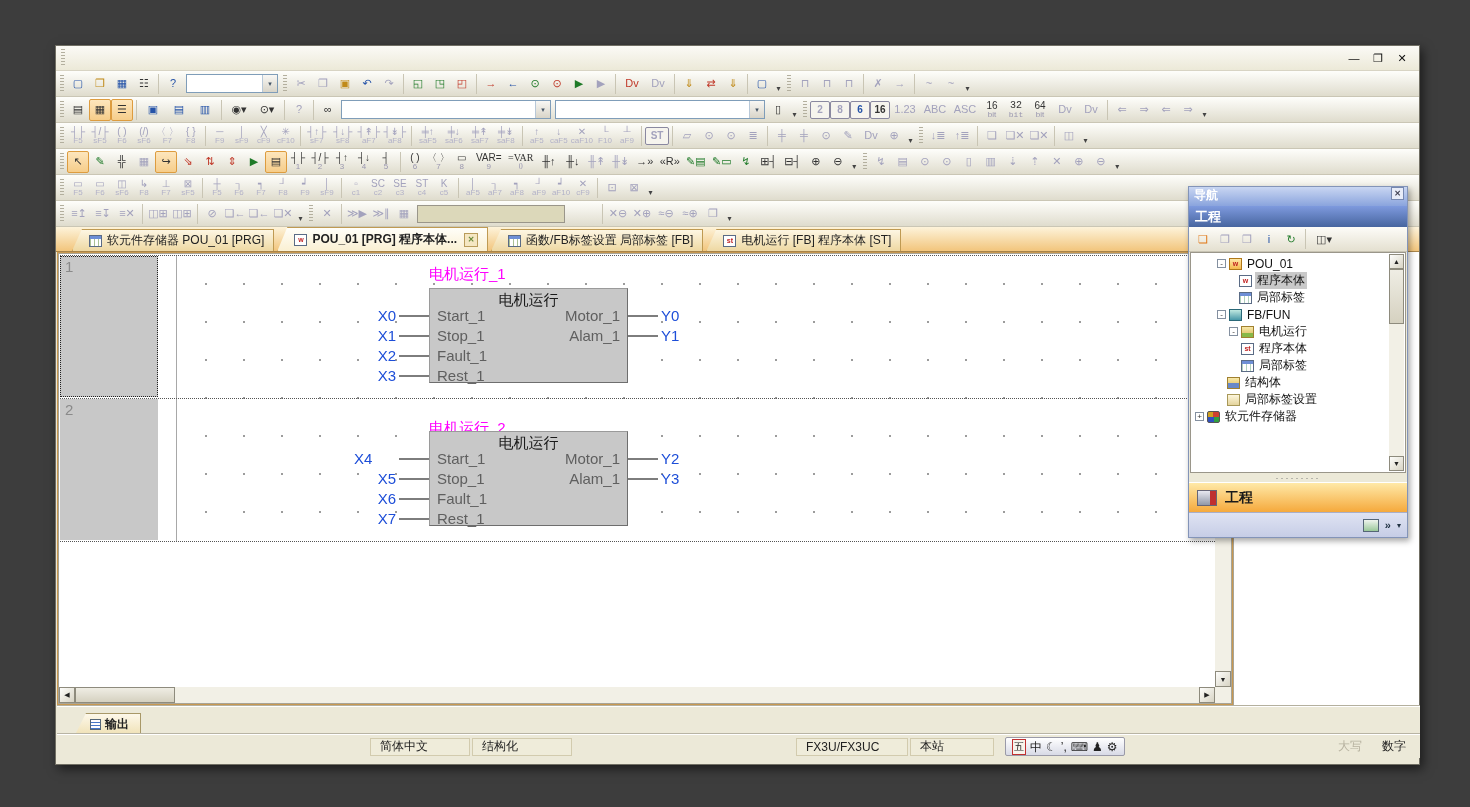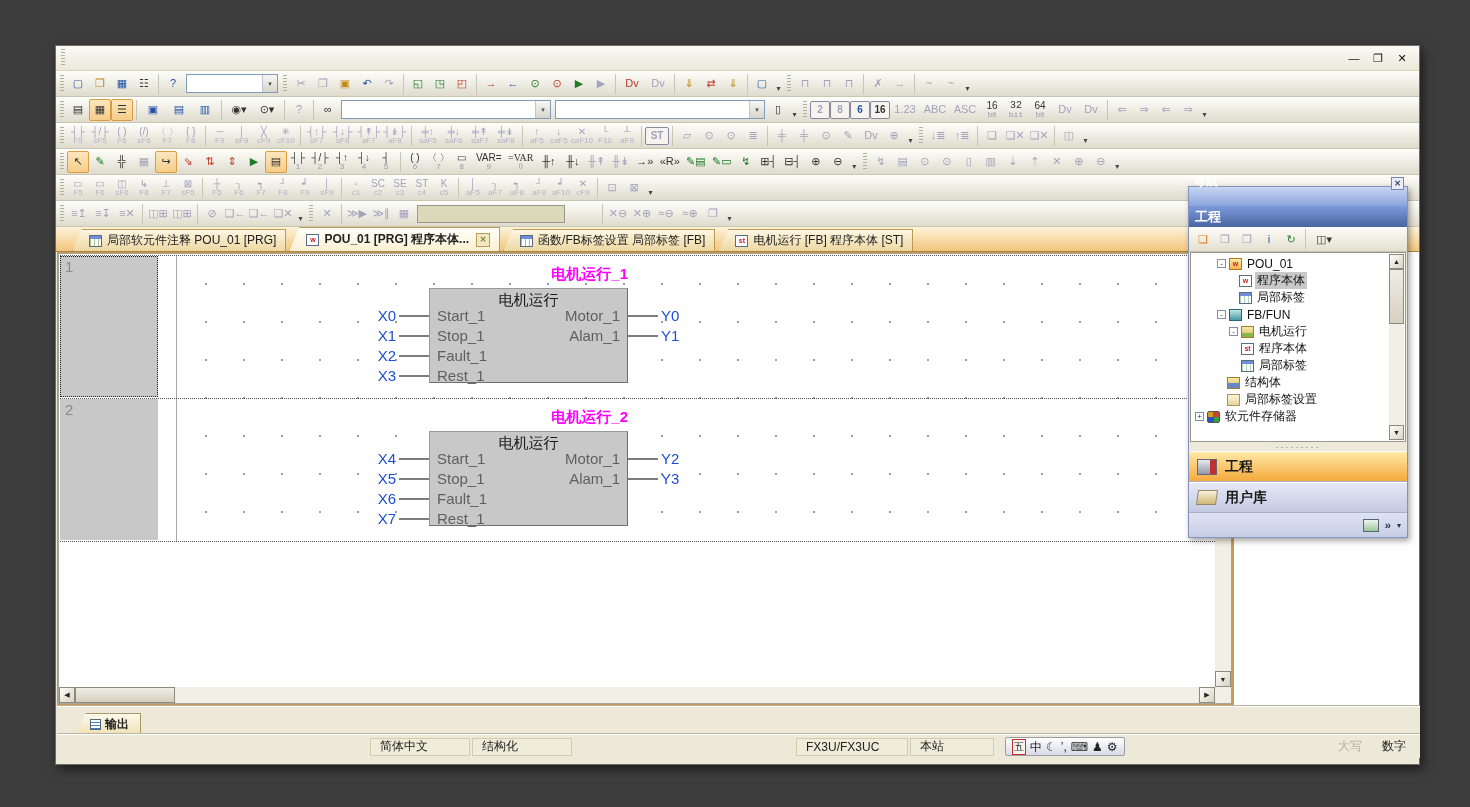--- a/index.html
+++ b/index.html
@@ -65,39 +65,39 @@
   .mdi-right{position:absolute;left:1177px;top:206px;width:186px;height:453px;background:#fff;
     border-left:1px solid #a8a496;}
   .grid{position:absolute;left:119px;top:2px;width:1038px;height:286px;
     background-image:radial-gradient(#9c9c9c 1px,transparent 1.3px);background-size:38px 38px;
     background-position:10px 10px;}
   .vline{position:absolute;left:118px;top:2px;width:1px;height:286px;background:#a8a8a8;}
   .netline{position:absolute;left:2px;height:0;border-top:1px dotted #555;width:1155px;}
   .nethdr{position:absolute;left:2px;width:98px;background:#c8c8c8;border:1px solid transparent;
     font-size:15px;color:#8a8a8a;padding:1px 0 0 4px;}
   .nethdr.sel{border:1px dotted #222;}
-  .fbtitle{position:absolute;width:199px;text-align:right;font-size:15px;color:#ff00ff;font-weight:bold;}
+  .fbtitle{position:absolute;width:199px;text-align:left;font-size:15px;color:#ff00ff;}
   .fbblock{position:absolute;width:199px;background:#c8c8c8;border:1px solid #9a9a9a;
     border-right-color:#6e6e6e;border-bottom-color:#6e6e6e;}
   .fbname{position:absolute;width:199px;text-align:center;font-size:15px;color:#1a1a1a;}
   .port{position:absolute;font-size:15px;color:#5f5f5f;line-height:16px;}
   .wire{position:absolute;height:2px;background:#7d7d7d;}
   .varlbl{position:absolute;font-size:15px;color:#1d4ed8;line-height:16px;}
   
   .sb-track{background:#f2f0e6;}
   .sbb{position:absolute;width:16px;height:16px;background:linear-gradient(135deg,#fdfdfb,#d8d4c4);
     border:1px solid #8e8b7d;display:flex;align-items:center;justify-content:center;font-size:7px;color:#222;}
   .sbthumb{position:absolute;background:linear-gradient(#efede4,#d5d1c0);border:1px solid #8e8b7d;}
   .hscroll{position:absolute;left:1px;bottom:1px;right:17px;height:16px;}
   .vscroll{position:absolute;right:1px;top:1px;bottom:17px;width:16px;}
   .corner{position:absolute;right:1px;bottom:1px;width:16px;height:16px;background:#f2f0e6;}
   
   .nav{position:absolute;left:1132px;top:140px;width:220px;height:352px;background:#ece9d8;
     border:1px solid #8394b8;box-shadow:2px 3px 6px rgba(0,0,0,.35);display:flex;flex-direction:column;z-index:10;}
-  .nav-title{height:19px;background:linear-gradient(#c9d6f2,#8aa4dd);display:flex;align-items:flex-end;
+  .nav-title{height:19px;background:linear-gradient(#c9d6f2,#8aa4dd);display:flex;align-items:flex-start;
     justify-content:space-between;padding:0 3px 16px 5px;font-size:12px;font-weight:bold;color:#fff;flex:none;}
   .nav-close{width:13px;height:13px;border:1px solid #7688b0;background:#e8ecf8;color:#445;
     display:flex;align-items:center;justify-content:center;font-size:8px;}
   .nav-sec{height:21px;background:linear-gradient(#7e9ade,#47659f);color:#fff;font-weight:bold;
     font-size:13px;display:flex;align-items:center;padding-left:6px;flex:none;}
   .nav-tools{height:25px;background:linear-gradient(#fdfcf8,#e4e0d0);display:flex;align-items:center;
     padding-left:3px;border-bottom:1px solid #c8c4b4;flex:none;}
   .nav-tree{flex:1;background:#fff;border:1px solid #9a968a;margin:0 1px;position:relative;
     overflow:hidden;padding:2px 0;}
   .trow{height:17px;display:flex;align-items:center;font-size:12px;color:#111;gap:3px;}
@@ -592,21 +592,21 @@
         <div class="tbtn dis" style="min-width: 24px;">≈⊖</div>
         <div class="tbtn dis" style="min-width: 24px;">≈⊕</div>
         <div class="tbtn dis">❐</div>
         <div class="ovf">▾</div>
       </div>
     </div>
 
   <div class="tabbar" id="tabbar">
       <div class="tab">
         <div class="ticon ic-table"></div>
-        <span>局部软元件注释 POU_01 [PRG]</span>
+        <span>软元件存储器 POU_01 [PRG]</span>
       </div>
       <div class="tab active">
         <div class="ticon ic-prg">w</div>
         <span>POU_01 [PRG] 程序本体...</span>
         <div class="tclose">✕</div>
       </div>
       <div class="tab">
         <div class="ticon ic-table"></div>
         <span>函数/FB标签设置 局部标签 [FB]</span>
       </div>
@@ -639,24 +639,24 @@
         <div class="port" style="position: absolute; left: 379px; top: 115px; width: 100px; height: 16px;">Rest_1</div>
         <div class="port" style="position: absolute; left: 462px; top: 55px; width: 100px; height: 16px; text-align: right;">Motor_1</div>
         <div class="wire" style="position: absolute; left: 570px; top: 62px; width: 30px; height: 2px;"></div>
         <div class="varlbl" style="position: absolute; left: 603px; top: 55px; width: 50px; height: 16px;">Y0</div>
         <div class="port" style="position: absolute; left: 462px; top: 75px; width: 100px; height: 16px; text-align: right;">Alam_1</div>
         <div class="wire" style="position: absolute; left: 570px; top: 82px; width: 30px; height: 2px;"></div>
         <div class="varlbl" style="position: absolute; left: 603px; top: 75px; width: 50px; height: 16px;">Y1</div>
         <div class="netline" style="position: absolute; left: 2px; top: 145px;"></div>
         <div class="netline" style="position: absolute; left: 2px; top: 145px;"></div>
         <div class="nethdr" style="position: absolute; left: 2px; top: 146px; width: 98px; height: 141px;">2</div>
-        <div class="fbtitle" style="position: absolute; left: 371px; top: 155px; width: 199px; height: 18px;">电机运行_2</div>
+        <div class="fbtitle" style="position: absolute; left: 371px; top: 166px; width: 199px; height: 18px;">电机运行_2</div>
         <div class="fbblock" style="position: absolute; left: 371px; top: 178px; width: 199px; height: 95px;"></div>
         <div class="fbname" style="position: absolute; left: 371px; top: 181px; width: 199px; height: 18px;">电机运行</div>
-        <div class="varlbl" style="position: absolute; left: 296px; top: 198px; width: 42px; height: 16px; text-align: right;">X4</div>
+        <div class="varlbl" style="position: absolute; left: 296px; top: 198px; width: 42px; height: 16px; text-align: left;">X4</div>
         <div class="wire" style="position: absolute; left: 341px; top: 205px; width: 30px; height: 2px;"></div>
         <div class="port" style="position: absolute; left: 379px; top: 198px; width: 100px; height: 16px;">Start_1</div>
         <div class="varlbl" style="position: absolute; left: 296px; top: 218px; width: 42px; height: 16px; text-align: right;">X5</div>
         <div class="wire" style="position: absolute; left: 341px; top: 225px; width: 30px; height: 2px;"></div>
         <div class="port" style="position: absolute; left: 379px; top: 218px; width: 100px; height: 16px;">Stop_1</div>
         <div class="varlbl" style="position: absolute; left: 296px; top: 238px; width: 42px; height: 16px; text-align: right;">X6</div>
         <div class="wire" style="position: absolute; left: 341px; top: 245px; width: 30px; height: 2px;"></div>
         <div class="port" style="position: absolute; left: 379px; top: 238px; width: 100px; height: 16px;">Fault_1</div>
         <div class="varlbl" style="position: absolute; left: 296px; top: 258px; width: 42px; height: 16px; text-align: right;">X7</div>
         <div class="wire" style="position: absolute; left: 341px; top: 265px; width: 30px; height: 2px;"></div>
@@ -751,24 +751,20 @@
           <div class="tico t-mem"></div>
           <span class="tlabel">软元件存储器</span>
         </div>
       </div>
     <div class="splitter">·········</div>
     <div id="navbtns">
         <div class="navbtn active">
           <div class="nbi-proj"></div>
           <span>工程</span>
         </div>
-        <div class="navbtn">
-          <div class="nbi-lib"></div>
-          <span>用户库</span>
-        </div>
       </div>
     <div class="nav-bottom">
       <span class="nb-ico"></span>
       <span style="font-weight:bold;">»</span>
       <span style="font-size:8px;">▾</span>
     </div>
   </div>
 
   <div class="outstrip">
     <div class="outtab">

